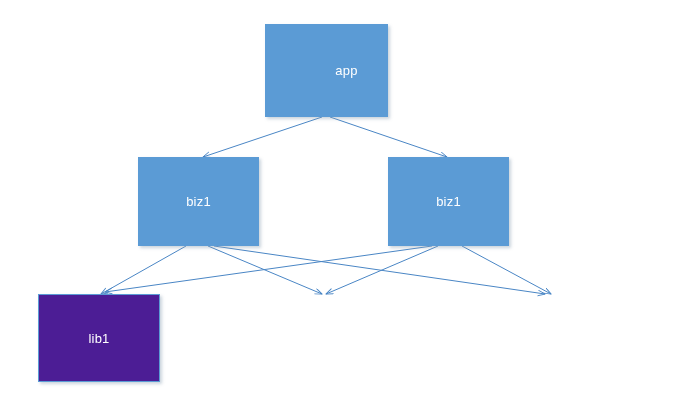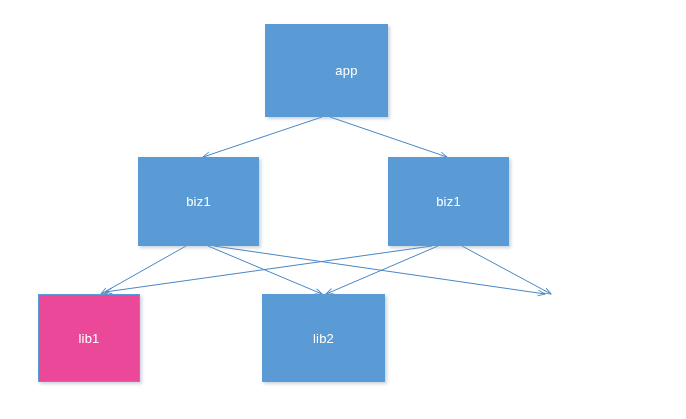--- a/index.html
+++ b/index.html
@@ -74,22 +74,19 @@
   </div>
 
   <div class="node" style="left: 138px; top: 157px; width: 121px; height: 89px; background-color: rgb(91, 155, 213); border-color: rgb(91, 155, 213);">
     <span class="node-label">biz1</span>
   </div>
 
   <div class="node" style="left: 388px; top: 157px; width: 121px; height: 89px; background-color: rgb(91, 155, 213); border-color: rgb(91, 155, 213);">
     <span class="node-label">biz1</span>
   </div>
 
-  <div class="node" style="left: 38px; top: 294px; width: 102px; height: 88px; background-color: #ec4899; border-color: rgb(91, 155, 213);">
+  <div class="node" style="left: 38px; top: 294px; width: 122px; height: 88px; background-color: #4c1d95; border-color: rgb(91, 155, 213);">
     <span class="node-label">lib1</span>
   </div>
 
-  <div class="node" style="left: 262px; top: 294px; width: 123px; height: 88px; background-color: rgb(91, 155, 213); border-color: rgb(91, 155, 213);">
-    <span class="node-label">lib2</span>
-  </div>
 
 
 </div>
 
 </body></html>

